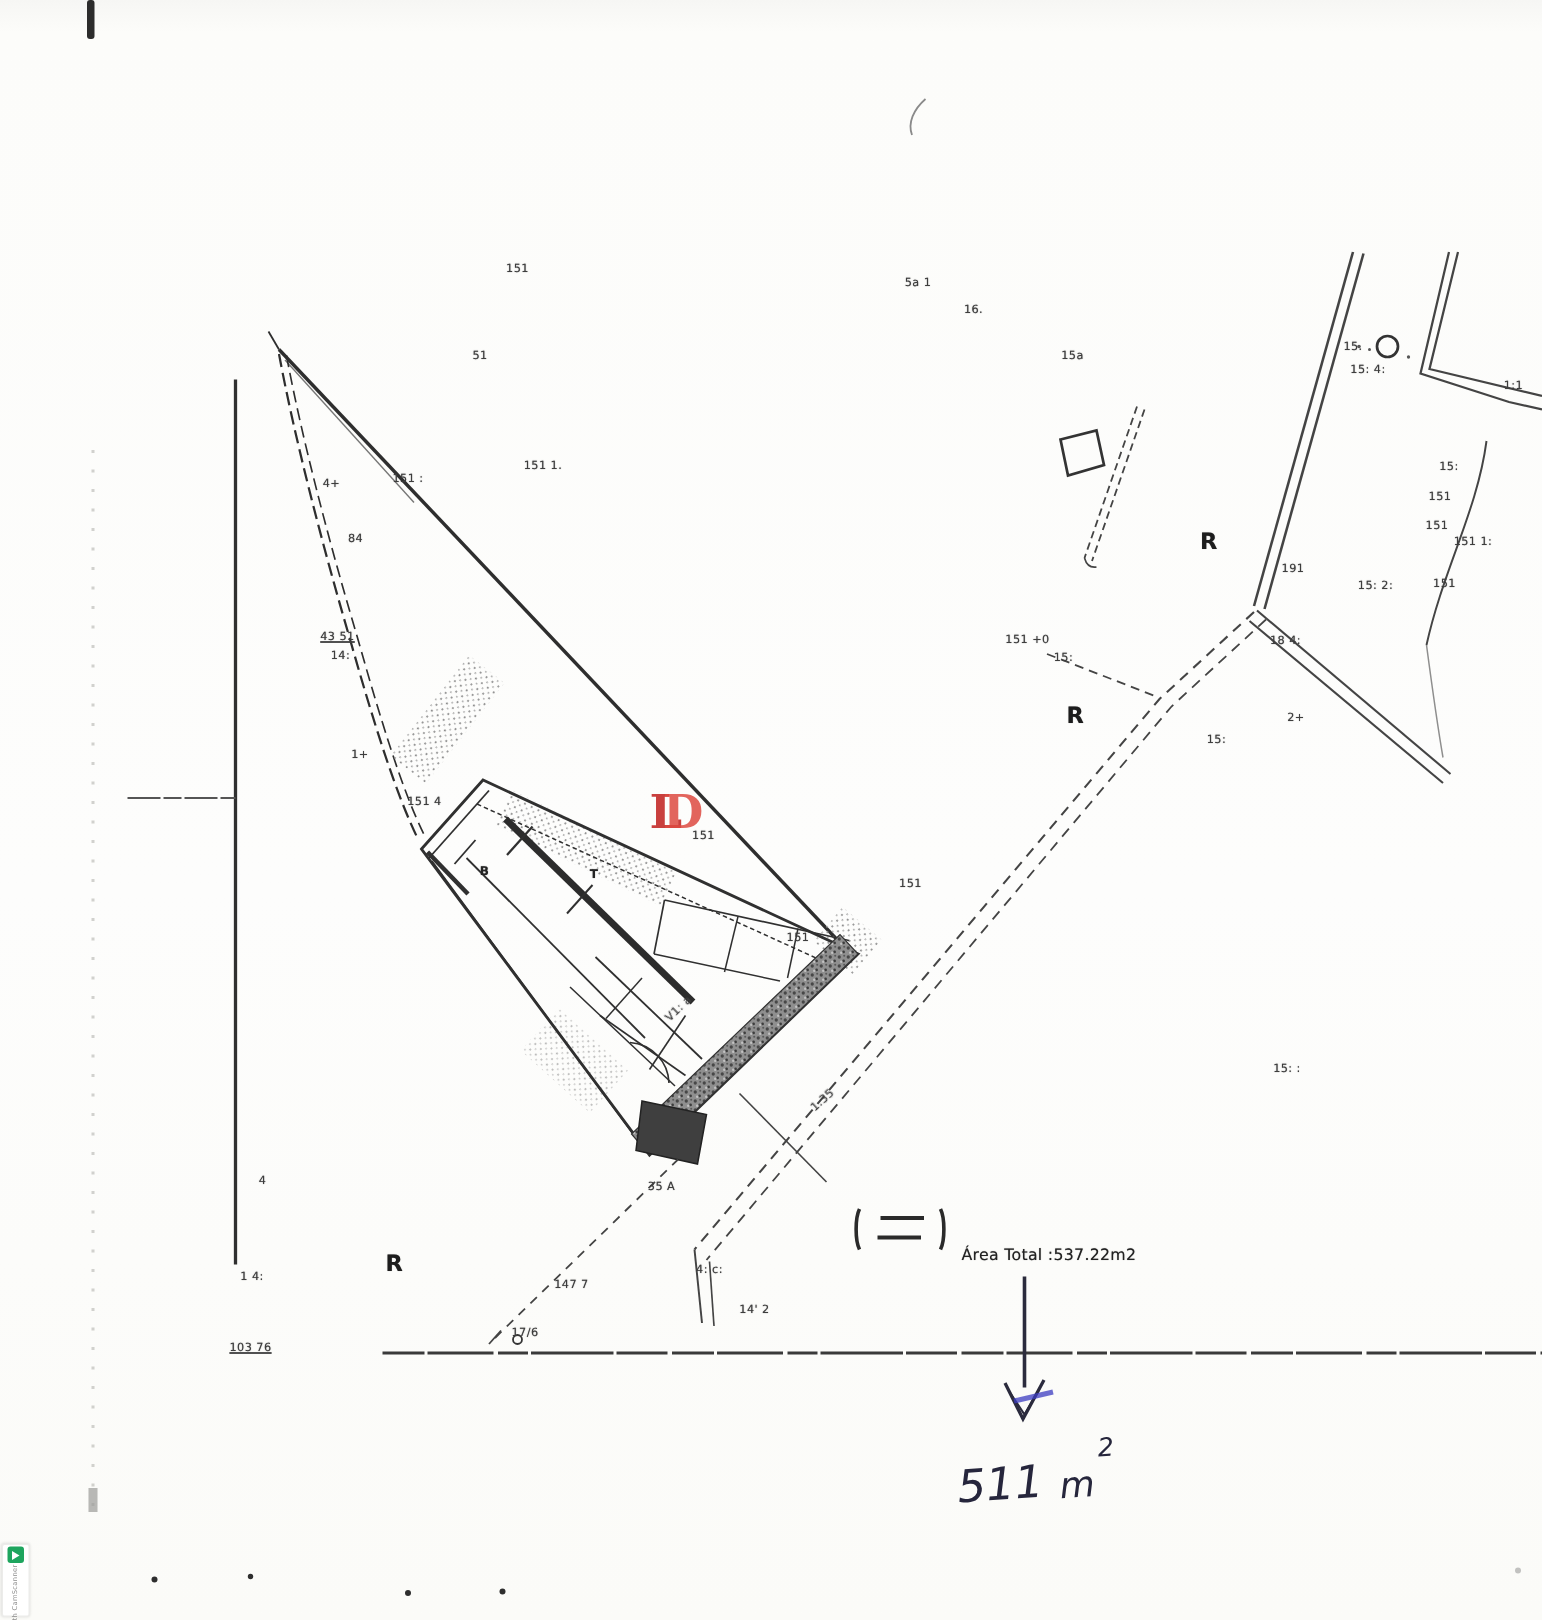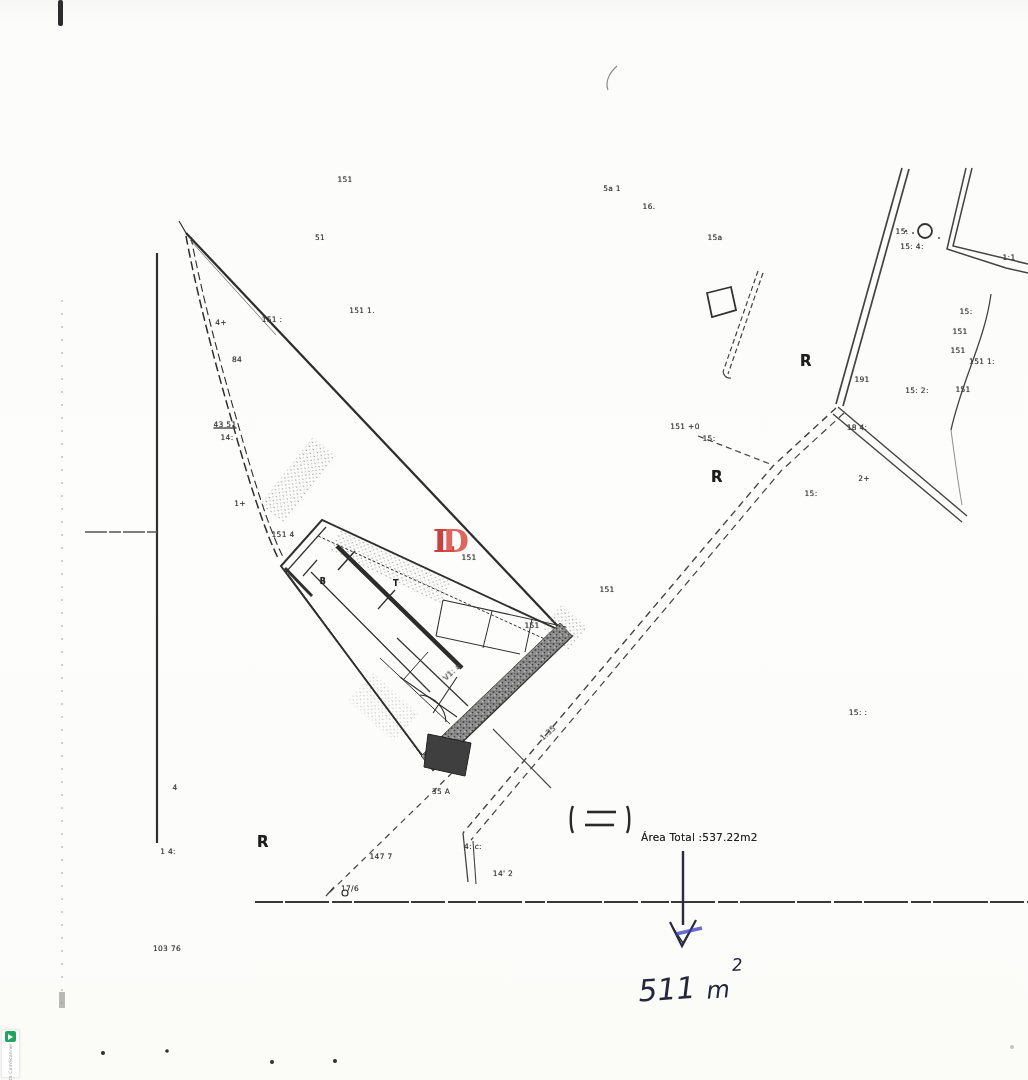--- a/index.html
+++ b/index.html
@@ -230,21 +230,21 @@
         <div class="plab" style="left: 452px; top: 672px; transform: translate(-50%, -50%) rotate(-44deg);">V1: a</div>
         <div class="plab" style="left: 858px; top: 712px;">15: :</div>
         <div class="plab" style="left: 548px; top: 733px; transform: translate(-50%, -50%) rotate(-42deg);">1.35</div>
         <div class="plab" style="left: 175px; top: 787px;">4</div>
         <div class="plab" style="left: 441px; top: 791px;">35 A</div>
         <div class="plab" style="left: 473px; top: 846px;">4: c:</div>
         <div class="plab" style="left: 168px; top: 851px;">1 4:</div>
         <div class="plab" style="left: 381px; top: 856px;">147 7</div>
         <div class="plab" style="left: 471px; top: 873px; margin-left: 32px;">14' 2</div>
         <div class="plab" style="left: 350px; top: 888px;">17/6</div>
-        <div class="plab" style="left: 167px; top: 948px;">103 76</div>
+        <div class="plab" style="left: 167px; top: 898px; text-decoration: underline;">103 76</div>
         <div class="rlab" style="left: 806px; top: 361px;">R</div>
         <div class="rlab" style="left: 717px; top: 477px;">R</div>
         <div class="rlab" style="left: 263px; top: 842px;">R</div>
       </div>
 
     <div class="legend-text">Área Total :537.22m2</div>
   </div>
 
   <div class="watermark">
     <div class="cs-icon"></div>

